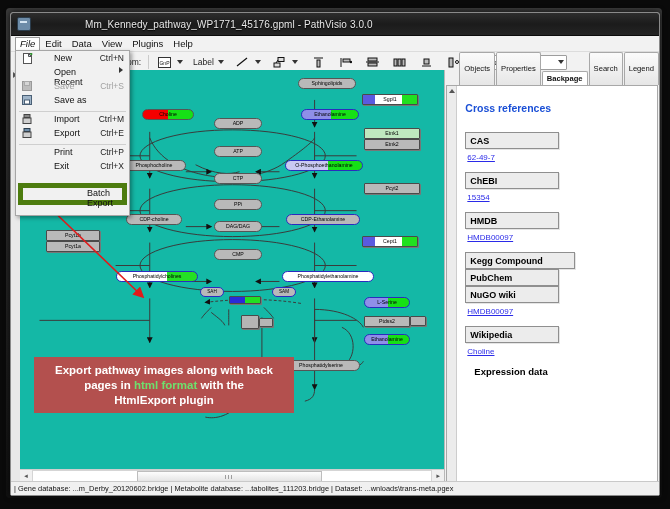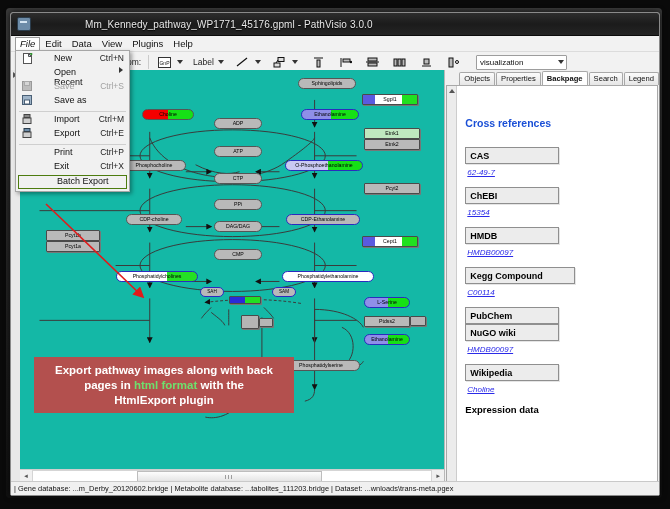--- a/index.html
+++ b/index.html
@@ -107,21 +107,21 @@
   .fm-ico{width:22px;display:flex;align-items:center;justify-content:center;}
   .fm-label{flex:1;}
   .fm-accel{font-size:8.5px;color:#222;padding-right:5px;}
   .fm-row.disabled .fm-label,.fm-row.disabled .fm-accel{color:#a2a2a2;}
   .fm-sep{height:1px;background:#cfcfcf;margin:2px 3px;}
   .fm-arrow{
     width:0;height:0;border-top:3px solid transparent;border-bottom:3px solid transparent;
     border-left:4px solid #333;margin-right:6px;
   }
   .fm-row.highlight{
-    border:1px solid #4d7c0f;margin:0 2px;height:12px;
+    border:5px solid #4d7c0f;margin:8px 2px;height:12px;padding-left:26px;
   }
 
   
   .body{position:absolute;left:0;top:57px;right:0;bottom:0;display:flex;}
   .leftpane{position:relative;width:444px;background:#fff;border-right:1px solid #b8b8b8;}
   .rulercol{position:absolute;left:0;top:0;width:9px;bottom:0;background:#e9e9e9;border-right:1px solid #c9c9c9;}
   .rulercol:after{content:"";position:absolute;left:2px;top:2px;width:0;height:0;
     border-top:3px solid transparent;border-bottom:3px solid transparent;border-left:4px solid #555;}
   .canvas{position:absolute;left:9px;top:0;right:0;bottom:26px;background:#14b8a6;overflow:hidden;}
 
@@ -168,41 +168,41 @@
   .statusbar{
     position:absolute;left:0;right:0;bottom:0;height:13px;background:#f0f0f0;
     border-top:1px solid #c9c9c9;display:flex;align-items:center;
     font-size:7.4px;color:#111;padding-left:3px;white-space:nowrap;
   }
 
   
   .rightpane{flex:1;background:#f0f0f0;position:relative;display:flex;flex-direction:column;}
   .tabstrip{height:15px;display:flex;align-items:flex-end;padding-left:14px;background:#f0f0f0;gap:1px;}
   .tab{
-    font-size:7.6px;color:#111;padding:1px 4px;border:1px solid #a8a8a8;border-bottom:none;
+    font-size:7.6px;color:#111;padding:11px 4px;border:1px solid #a8a8a8;border-bottom:none;
     background:linear-gradient(180deg,#fbfbfb,#e6e6e6);border-radius:2px 2px 0 0;line-height:10px;
   }
   .tab.sel{background:#fff;font-weight:bold;padding:2px 4px 1px;}
   .backpanel{
     flex:1;background:#fff;border:1px solid #a8a8a8;margin:0 1px 1px 1px;
     position:relative;overflow:hidden;padding-left:14px;
   }
   .bp-rail{position:absolute;left:0;top:0;bottom:0;width:9px;background:#ececec;border-right:1px solid #cdcdcd;}
   .bp-rail:after{content:"";position:absolute;left:2px;top:3px;width:0;height:0;
     border-left:3px solid transparent;border-right:3px solid transparent;border-bottom:4px solid #555;}
-  .bp-h1{color:#1a4fd6;font-weight:bold;font-size:10.5px;margin:31px 0 18px 4px;}
+  .bp-h1{color:#1a4fd6;font-weight:bold;font-size:10.5px;margin:16px 0 18px 4px;}
   .bp-field{
     border:1px solid #8f8f8f;background:#ececec;width:88px;height:15px;
     display:flex;align-items:center;padding-left:4px;font-weight:bold;font-size:9px;color:#000;
     margin-left:4px;box-shadow:1px 1px 0 rgba(0,0,0,.10);
   }
   .bp-val{font-size:8px;margin:4px 0 10px 6px;}
-  .bp-val a{color:#2a2ae8;text-decoration:underline;font-style:italic;}
+  .bp-val a{color:#2a2ae8;text-decoration:underline;}
   .bp-val.plain{color:#111;}
-  .bp-h2{font-weight:bold;font-size:9.5px;color:#000;margin:6px 0 0 4px;}
+  .bp-h2{font-weight:bold;font-size:9.5px;color:#000;margin:6px 0 0 13px;}
 </style>
 </head>
 <body>
 
 <div class="screen">
   <div class="desk"></div>
   <div class="shadow"></div>
 
   <div class="window">
 
@@ -601,21 +601,20 @@
           <div class="bp-field">CAS</div>
           <div class="bp-val"><a href="#">62-49-7</a></div>
 
           <div class="bp-field">ChEBI</div>
           <div class="bp-val"><a href="#">15354</a></div>
 
           <div class="bp-field">HMDB</div>
           <div class="bp-val"><a href="#">HMDB00097</a></div>
 
           <div class="bp-field" style="width:104px">Kegg Compound</div>
-          <div class="bp-val"><a href="#">C00114</a></div>
 
           <div class="bp-field">PubChem</div>
 
           <div class="bp-field">NuGO wiki</div>
           <div class="bp-val"><a href="#">HMDB00097</a></div>
 
           <div class="bp-field">Wikipedia</div>
           <div class="bp-val"><a href="#">Choline</a></div>
 
           <div class="bp-h2">Expression data</div>

